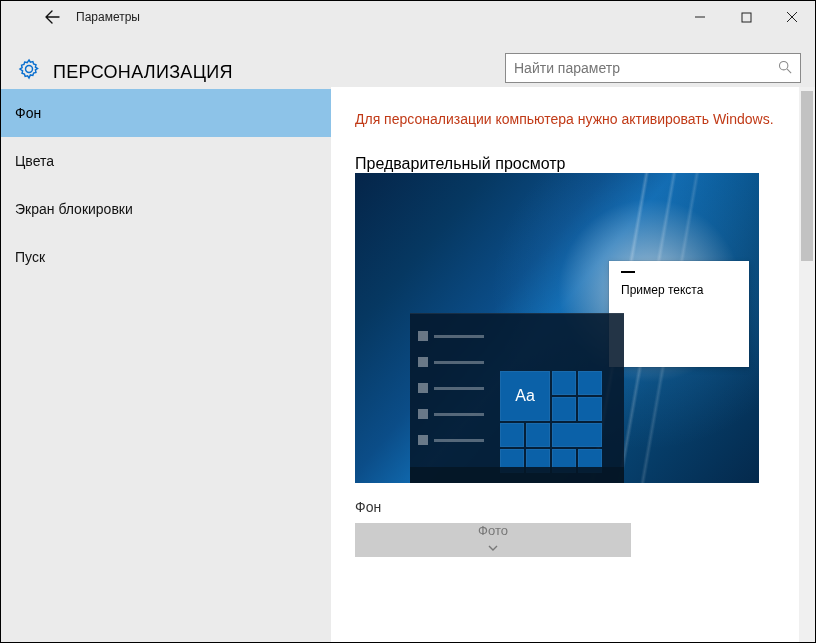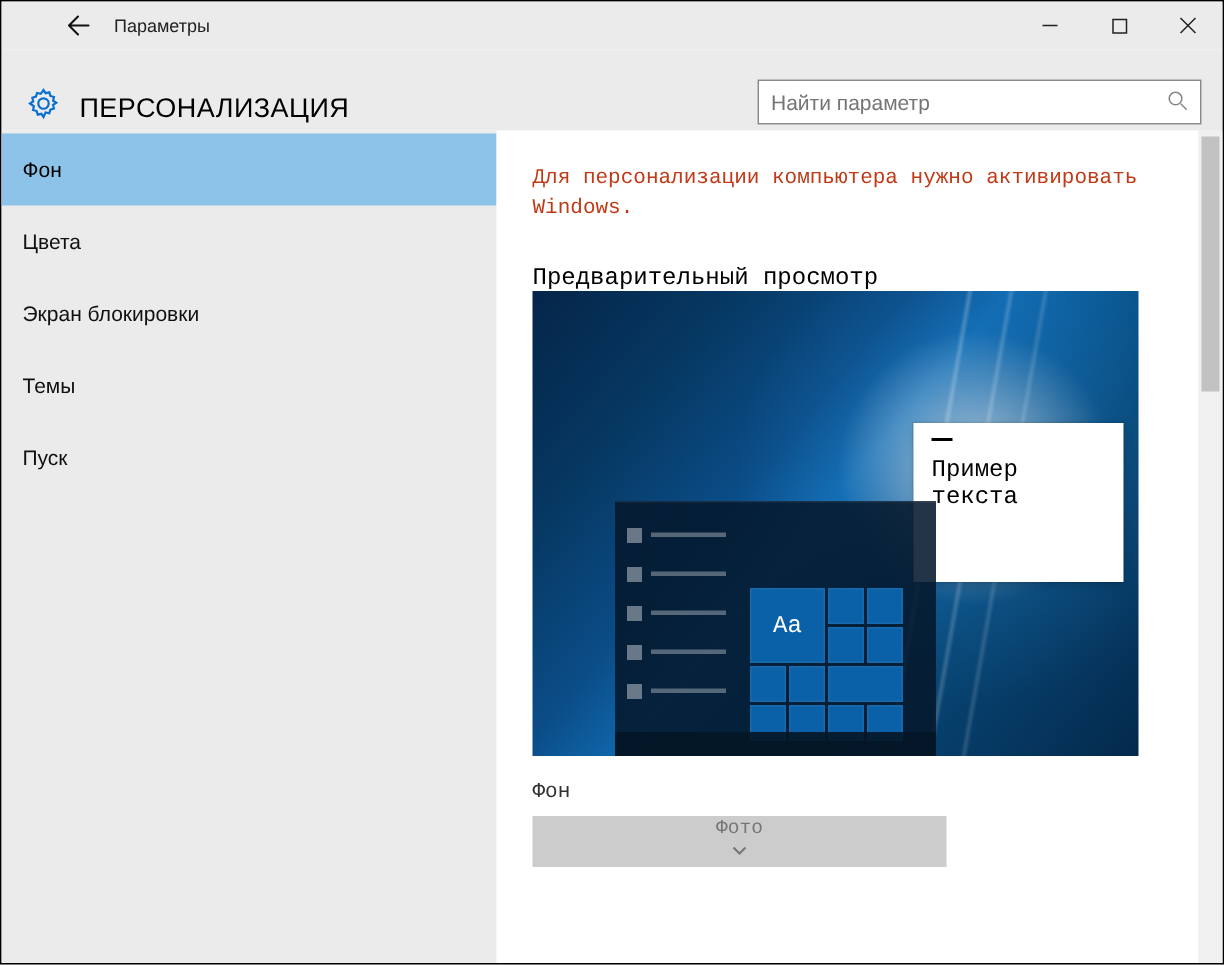--- a/index.html
+++ b/index.html
@@ -74,21 +74,21 @@
   .sidebar { width: 330px; padding-top: 2px; }
   .sidebar-item {
     height: 48px;
     display:flex; align-items:center;
     padding: 0 14px;
     font-size: 14px; color:#111;
     cursor: pointer;
   }
   .sidebar-item.active { background: #8dc3e8; color:#000; }
 
-  .content-wrap { flex:1; display:flex;font-family:Liberation Mono, monospace; }
+  .content-wrap { flex:1; display:flex; }
   .content {
     flex:1;
     background: #fff;
     border-left: none;
     padding: 22px 24px 10px 24px;
     overflow: hidden;
   }
   .scrollbar {
     width: 16px; background:#f0f0f0;
     position: relative;
@@ -117,21 +117,21 @@
     background:
       linear-gradient(100deg, rgba(0,0,0,0) 63%, rgba(255,255,255,.22) 63.6%, rgba(0,0,0,0) 64.2%),
       linear-gradient(100deg, rgba(0,0,0,0) 69%, rgba(255,255,255,.18) 69.6%, rgba(0,0,0,0) 70.2%),
       linear-gradient(100deg, rgba(0,0,0,0) 74%, rgba(255,255,255,.14) 74.6%, rgba(0,0,0,0) 75.2%);
   }
   .preview .note {
     position:absolute; left: 254px; top: 88px;
     width: 140px; height: 106px;
     background:#fff; color:#000;
     padding: 10px 12px;
-    font-size: 16px;
+    font-size: 12px;
     box-shadow: 0 0 0 1px rgba(0,0,0,.06), 0 2px 6px rgba(0,0,0,.18);
   }
   .preview .note .dash { width:14px; height:2px; background:#000; margin-bottom:10px; }
   .preview .taskbar {
     position:absolute; left:12px; bottom:0; width:214px; height:170px;
     background: rgba(5,24,44,.88);
     border-top:1px solid rgba(255,255,255,.08);
     margin-left:43px;
   }
   .tiles {
@@ -229,23 +229,20 @@
 <div class="body">
   <div class="sidebar">
     <div class="sidebar-item active">
       <span>Фон</span>
     </div>
     <div class="sidebar-item">
       <span>Цвета</span>
     </div>
     <div class="sidebar-item">
       <span>Экран блокировки</span>
-    </div>
-    <div class="sidebar-item">
-      <span>Темы</span>
     </div>
     <div class="sidebar-item">
       <span>Пуск</span>
     </div>
   </div>
 
   <div class="content-wrap">
     <div class="content">
       <div class="warning">Для персонализации компьютера нужно активировать Windows.</div>
       <div class="h2">Предварительный просмотр</div>

